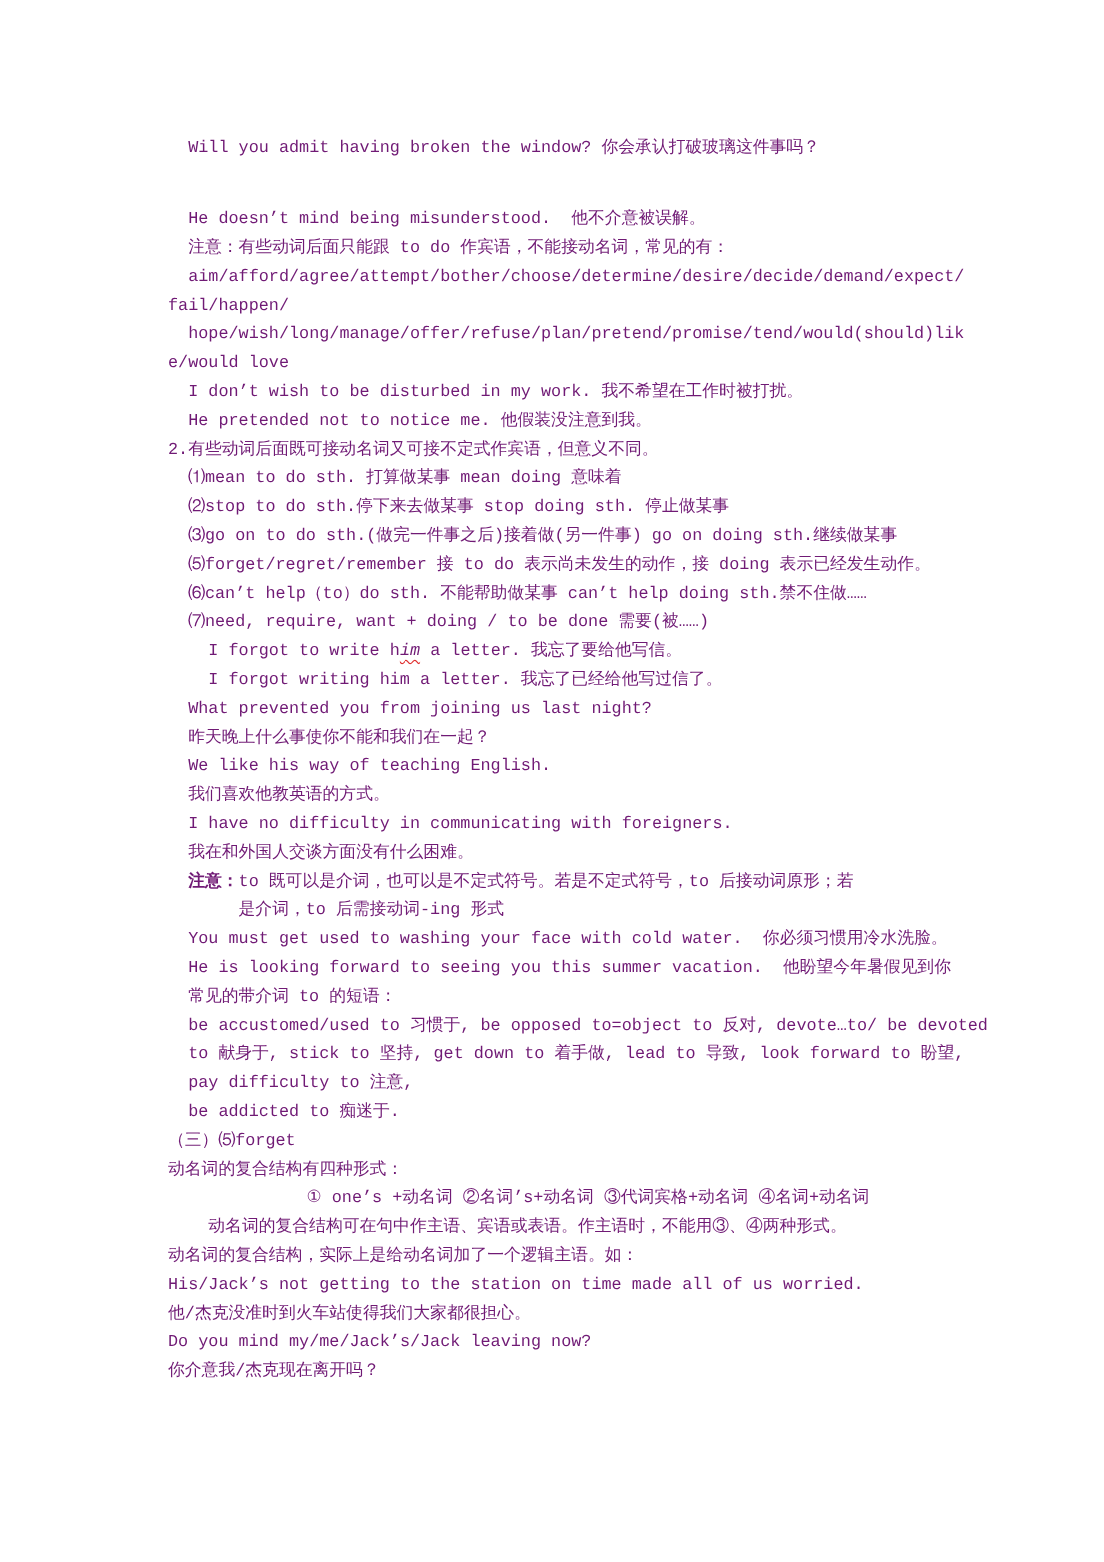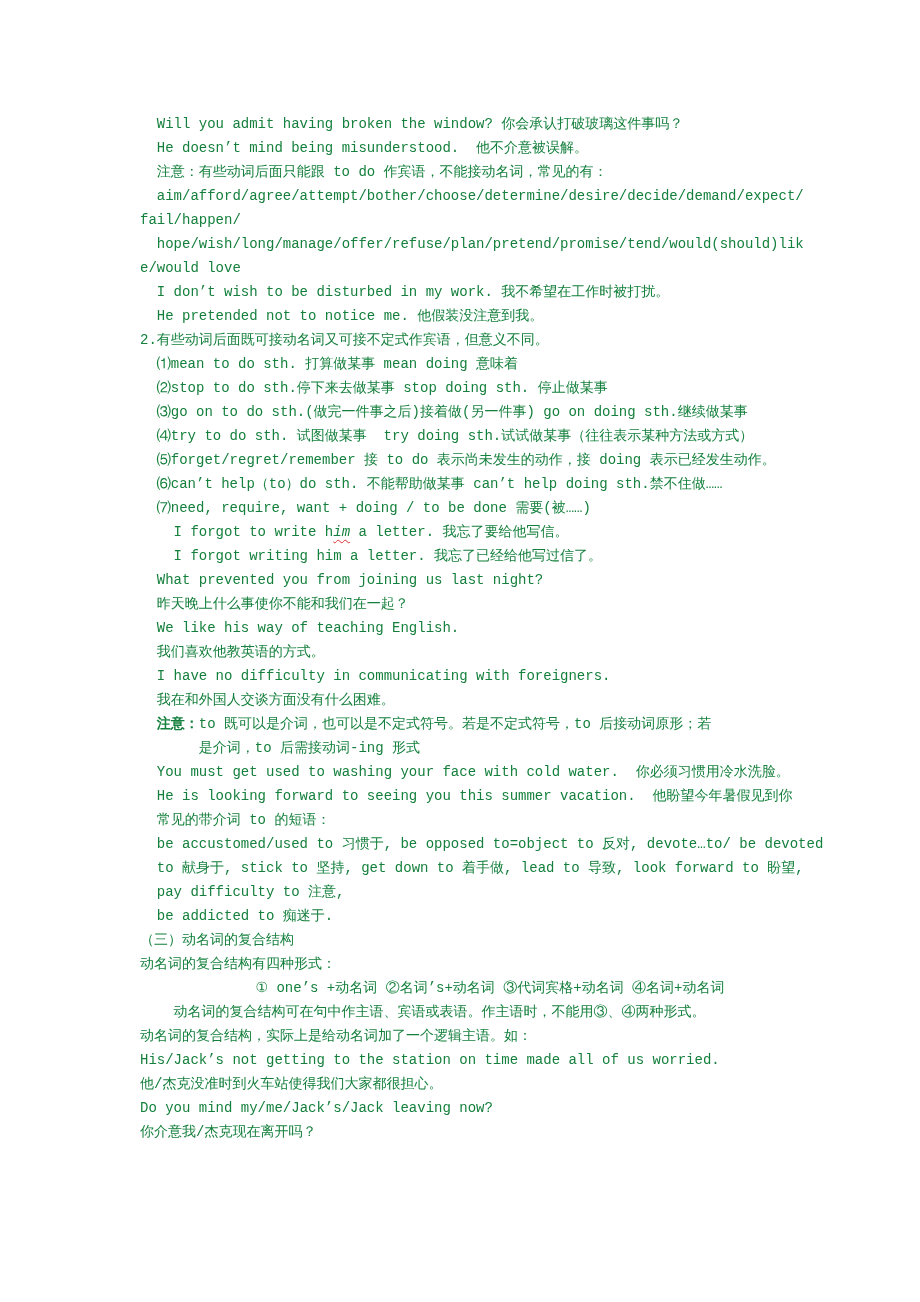--- a/index.html
+++ b/index.html
@@ -17,74 +17,73 @@
   .doc {
     position: absolute;
     top: 112px;
     left: 140px;
     width: 700px;
   }
   .line {
     margin: 0;
     font-size: 14px;
     line-height: 24px;
-    color: #15803d;
+    color: #701a75;
     white-space: pre;
   }
   .line strong {
     font-weight: bold;
   }
   .mark {
     text-decoration: underline wavy #e03131;
     text-decoration-skip-ink: none;
     text-underline-offset: 3px;
     text-decoration-thickness: 1px;
     font-style: italic;
   }
 </style>
 </head>
 <body>
 
 <div class="doc">
   <div id="doc-body" style="color: rgb(0, 0, 0);">
       <p class="line" style="padding-left: 2ch;">Will you admit having broken the window? 你会承认打破玻璃这件事吗？</p>
-      <p class="line" style="padding-left: 2ch;">He doesn’t mind being misunderstood.  他不介意被误解。</p>
+      <p class="line" style="padding-left: 2ch; margin-top: 35px;">He doesn’t mind being misunderstood.  他不介意被误解。</p>
       <p class="line" style="padding-left: 2ch;">注意：有些动词后面只能跟 to do 作宾语，不能接动名词，常见的有：</p>
       <p class="line" style="padding-left: 2ch;">aim/afford/agree/attempt/bother/choose/determine/desire/decide/demand/expect/</p>
       <p class="line" style="padding-left: 0ch;">fail/happen/</p>
       <p class="line" style="padding-left: 2ch;">hope/wish/long/manage/offer/refuse/plan/pretend/promise/tend/would(should)lik</p>
       <p class="line" style="padding-left: 0ch;">e/would love</p>
       <p class="line" style="padding-left: 2ch;">I don’t wish to be disturbed in my work. 我不希望在工作时被打扰。</p>
       <p class="line" style="padding-left: 2ch;">He pretended not to notice me. 他假装没注意到我。</p>
       <p class="line" style="padding-left: 0ch;">2.有些动词后面既可接动名词又可接不定式作宾语，但意义不同。</p>
       <p class="line" style="padding-left: 2ch;">⑴mean to do sth. 打算做某事 mean doing 意味着</p>
       <p class="line" style="padding-left: 2ch;">⑵stop to do sth.停下来去做某事 stop doing sth. 停止做某事</p>
       <p class="line" style="padding-left: 2ch;">⑶go on to do sth.(做完一件事之后)接着做(另一件事) go on doing sth.继续做某事</p>
-      <p class="line" style="padding-left: 2ch;">⑷try to do sth. 试图做某事  try doing sth.试试做某事（往往表示某种方法或方式）</p>
       <p class="line" style="padding-left: 2ch;">⑸forget/regret/remember 接 to do 表示尚未发生的动作，接 doing 表示已经发生动作。</p>
       <p class="line" style="padding-left: 2ch;">⑹can’t help（to）do sth. 不能帮助做某事 can’t help doing sth.禁不住做……</p>
       <p class="line" style="padding-left: 2ch;">⑺need, require, want + doing / to be done 需要(被……)</p>
       <p class="line" style="padding-left: 4ch;">I forgot to write h<span class="mark" style="text-decoration-color: rgb(224, 49, 49);">im</span> a letter. 我忘了要给他写信。</p>
       <p class="line" style="padding-left: 4ch;">I forgot writing him a letter. 我忘了已经给他写过信了。</p>
       <p class="line" style="padding-left: 2ch;">What prevented you from joining us last night?</p>
       <p class="line" style="padding-left: 2ch;">昨天晚上什么事使你不能和我们在一起？</p>
       <p class="line" style="padding-left: 2ch;">We like his way of teaching English.</p>
       <p class="line" style="padding-left: 2ch;">我们喜欢他教英语的方式。</p>
       <p class="line" style="padding-left: 2ch;">I have no difficulty in communicating with foreigners.</p>
       <p class="line" style="padding-left: 2ch;">我在和外国人交谈方面没有什么困难。</p>
       <p class="line" style="padding-left: 2ch;"><strong>注意：</strong>to 既可以是介词，也可以是不定式符号。若是不定式符号，to 后接动词原形；若</p>
       <p class="line" style="padding-left: 7ch;">是介词，to 后需接动词-ing 形式</p>
       <p class="line" style="padding-left: 2ch;">You must get used to washing your face with cold water.  你必须习惯用冷水洗脸。</p>
       <p class="line" style="padding-left: 2ch;">He is looking forward to seeing you this summer vacation.  他盼望今年暑假见到你</p>
       <p class="line" style="padding-left: 2ch;">常见的带介词 to 的短语：</p>
       <p class="line" style="padding-left: 2ch;">be accustomed/used to 习惯于, be opposed to=object to 反对, devote…to/ be devoted</p>
       <p class="line" style="padding-left: 2ch;">to 献身于, stick to 坚持, get down to 着手做, lead to 导致, look forward to 盼望,</p>
       <p class="line" style="padding-left: 2ch;">pay difficulty to 注意,</p>
       <p class="line" style="padding-left: 2ch;">be addicted to 痴迷于.</p>
-      <p class="line" style="padding-left: 0ch;">（三）动名词的复合结构</p>
+      <p class="line" style="padding-left: 0ch;">（三）⑸forget</p>
       <p class="line" style="padding-left: 0ch; font-family: Liberation Serif, serif;">动名词的复合结构有四种形式：</p>
       <p class="line" style="padding-left: 0ch; text-align: center;">① one’s +动名词 ②名词’s+动名词 ③代词宾格+动名词 ④名词+动名词</p>
       <p class="line" style="padding-left: 4ch;">动名词的复合结构可在句中作主语、宾语或表语。作主语时，不能用③、④两种形式。</p>
       <p class="line" style="padding-left: 0ch;">动名词的复合结构，实际上是给动名词加了一个逻辑主语。如：</p>
       <p class="line" style="padding-left: 0ch;">His/Jack’s not getting to the station on time made all of us worried.</p>
       <p class="line" style="padding-left: 0ch;">他/杰克没准时到火车站使得我们大家都很担心。</p>
       <p class="line" style="padding-left: 0ch;">Do you mind my/me/Jack’s/Jack leaving now?</p>
       <p class="line" style="padding-left: 0ch;">你介意我/杰克现在离开吗？</p>
     </div>
 </div>

